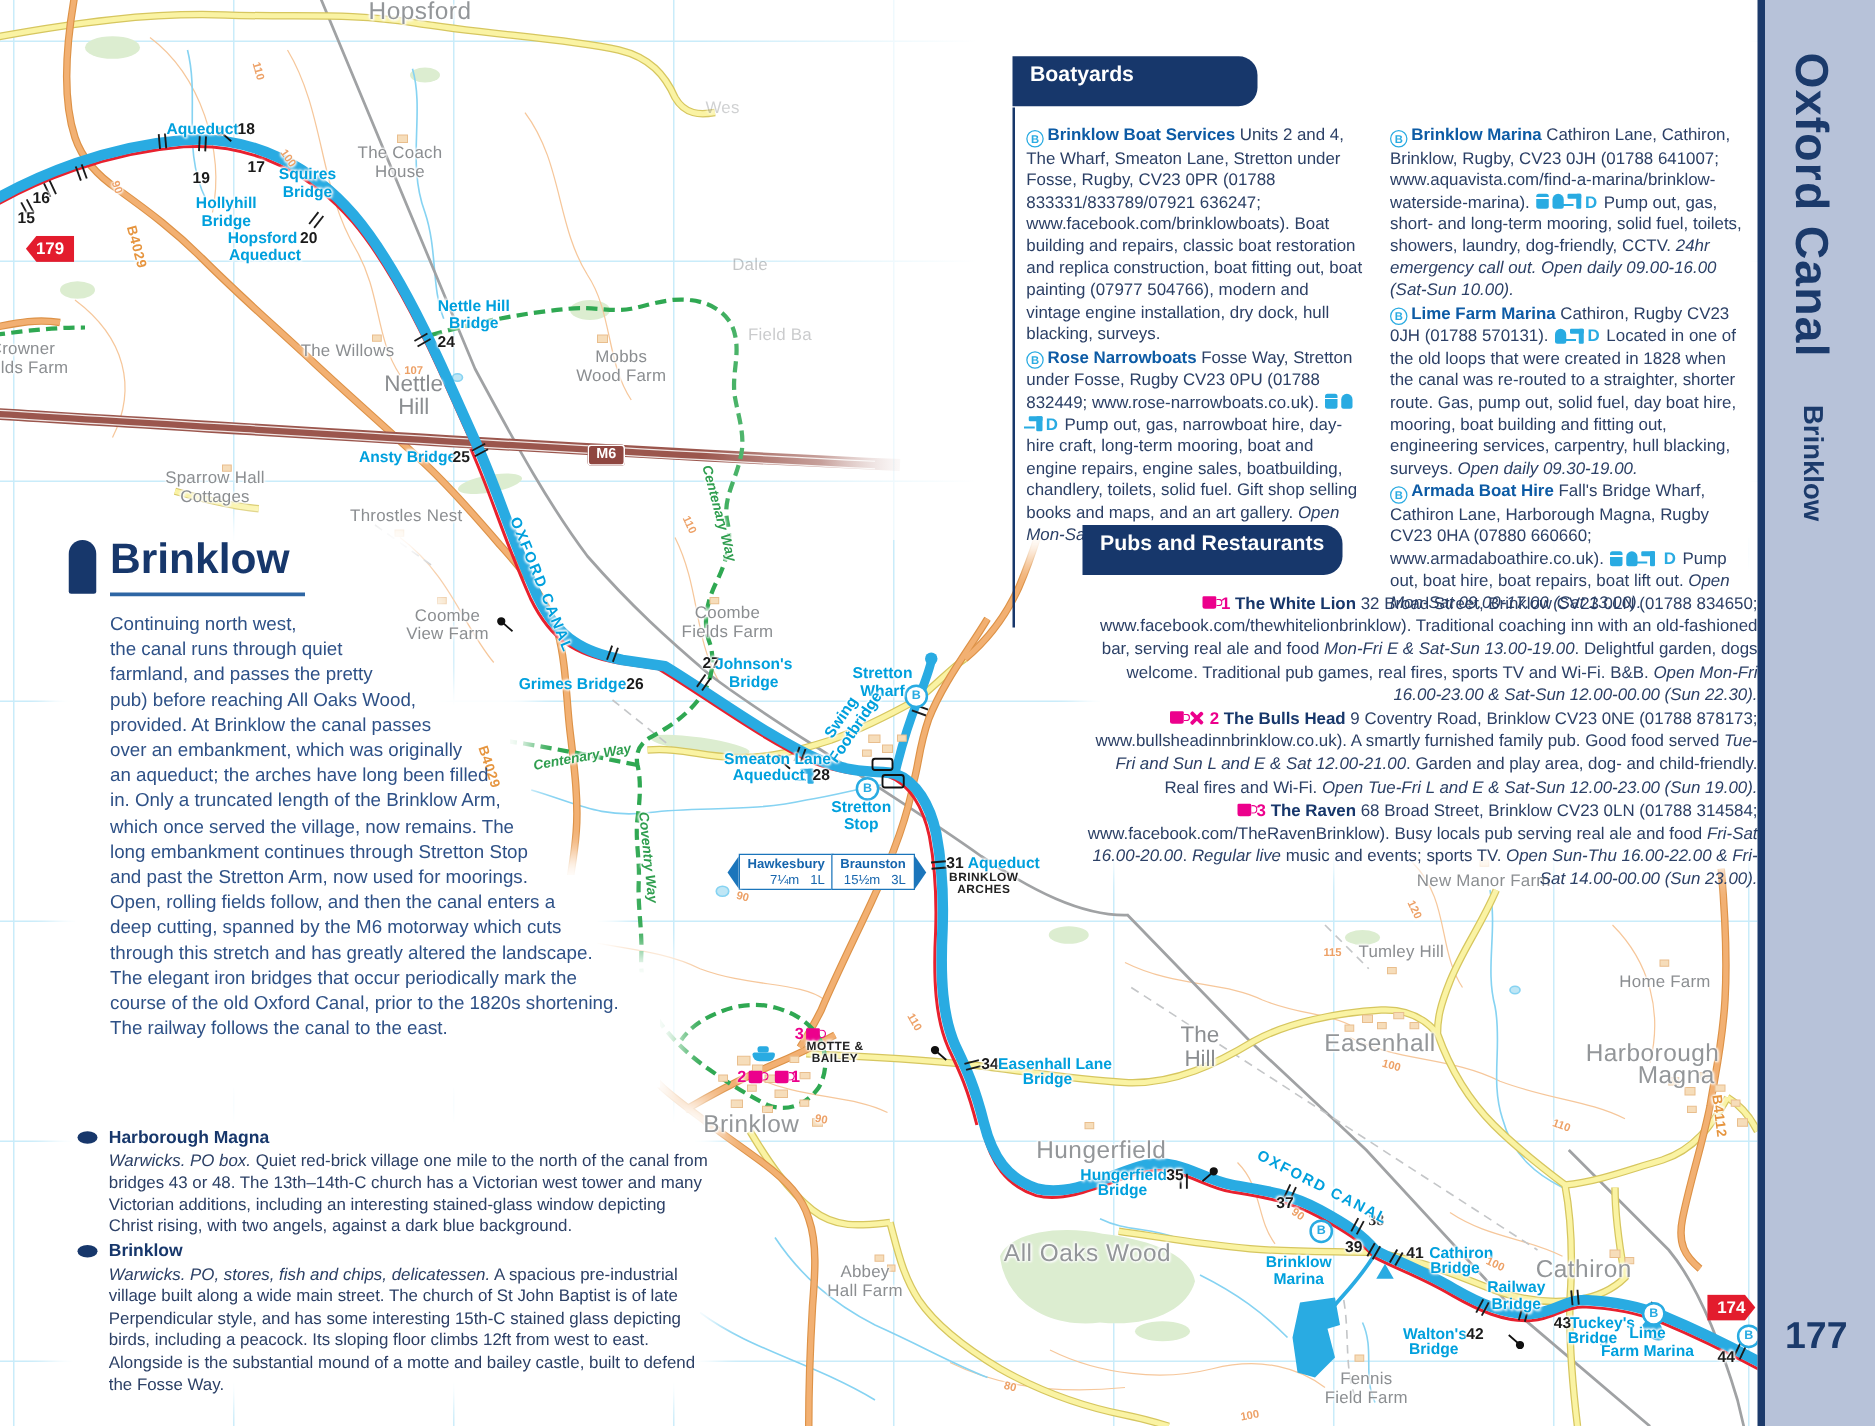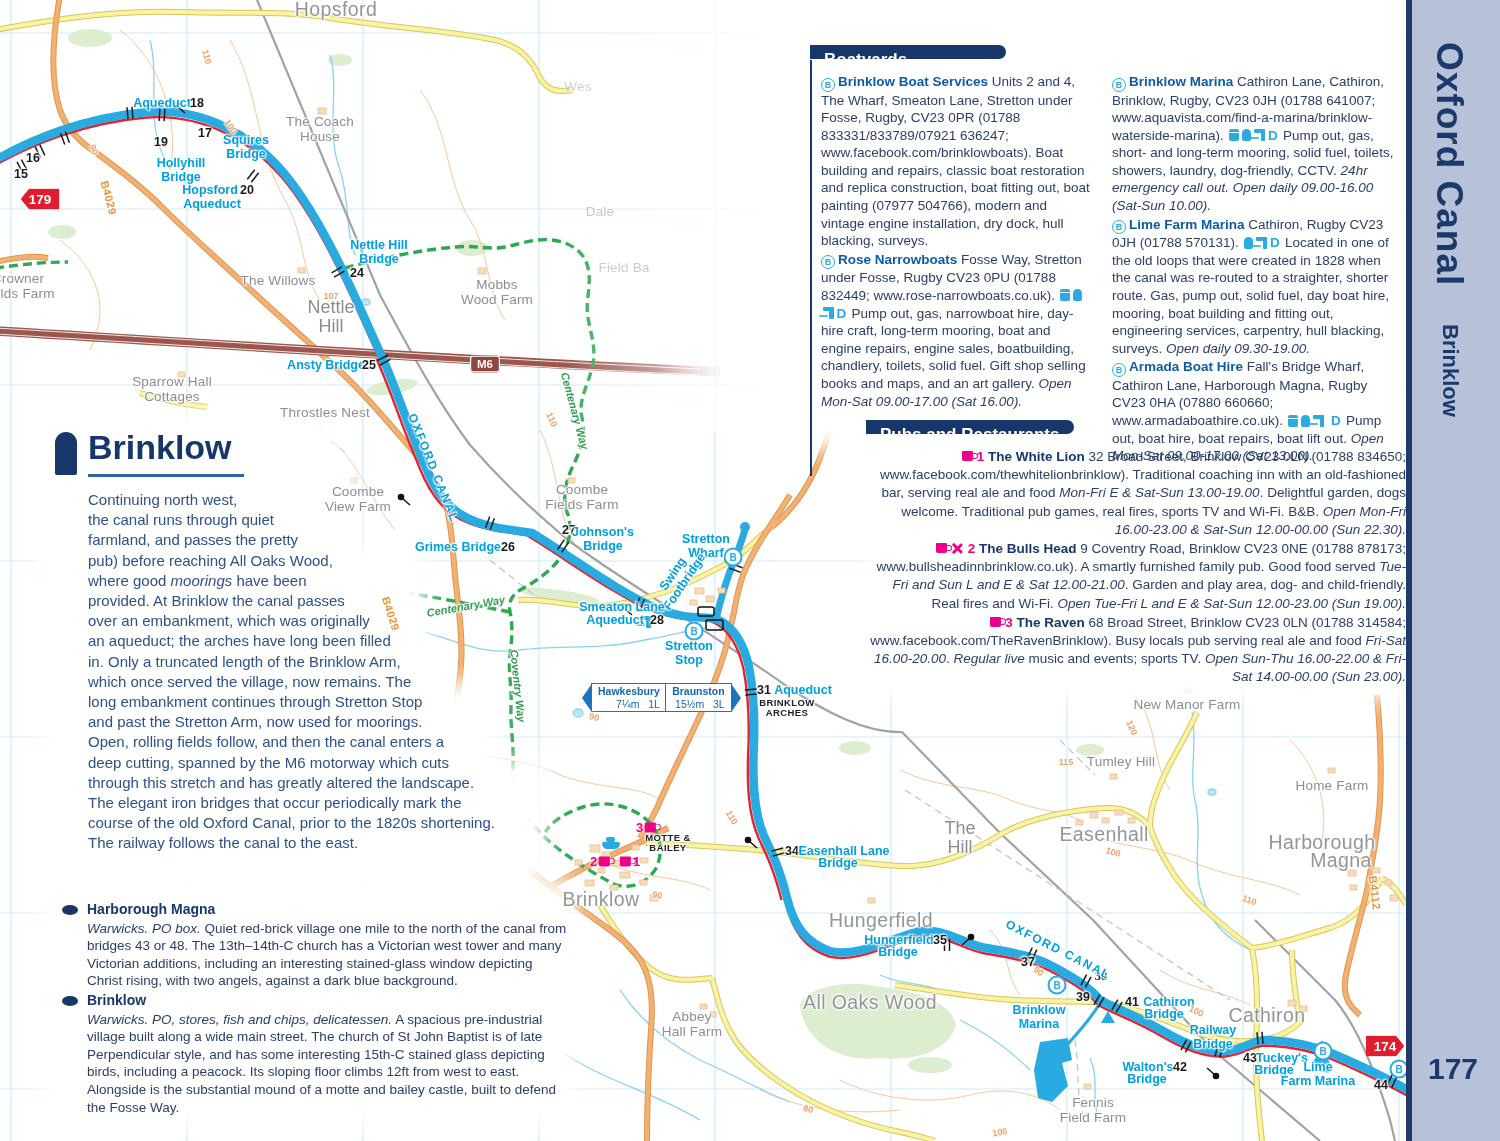--- a/index.html
+++ b/index.html
@@ -44,21 +44,21 @@
   .tipL{width:0;height:0;border-top:13px solid transparent;border-bottom:13px solid transparent;border-right:9px solid #1b75bb}
   .tipR{width:0;height:0;border-top:13px solid transparent;border-bottom:13px solid transparent;border-left:9px solid #1b75bb}
   .sign-cell{background:#fff;border:1.7px solid #1b75bb;padding:1px 6px;text-align:right;font-weight:600}
   .sign-cell+.sign-cell{margin-left:-1.7px}
   .sign-cell .r2{font-weight:500;white-space:pre}
   
   .fade{position:absolute;background:#fff;box-shadow:0 0 20px 18px #fff}
   .fadegrad{position:absolute;background:linear-gradient(90deg,rgba(255,255,255,0),#fff 85%)}
   
   .panel-header{background:#17376b;border-radius:0 15px 15px 0;color:#fff;font-size:17px;font-weight:700;
-     height:14px;line-height:30px;padding-left:14px;box-sizing:border-box}
+     height:40px;line-height:30px;padding-left:14px;box-sizing:border-box}
   #boatyards{position:absolute;left:810px;top:45px;width:597px}
   #boatyards .panel-header{width:196px}
   .by-cols{display:flex;gap:19px;border-left:2.2px solid #17376b;padding:13px 0 10px 9px;margin-top:1px}
   .by-col{font-size:13.5px;line-height:17.6px;color:#2c4066}
   .by-col.c1{width:272px}
   .by-col.c2{width:288px}
   .by-entry{margin-bottom:1px}
   b.ename{color:#0d5ba5;font-weight:700}
   #pubs{position:absolute;left:866px;top:420px;width:540px}
   #pubs .panel-header{width:208px}
@@ -642,21 +642,20 @@
   <div id="brinklow-sec">
     <div class="sec-head">
       <div class="tomb"></div>
       <div class="sec-title">Brinklow</div>
     </div>
     <div class="desc">
         <div class="desc-line">Continuing north west,</div>
         <div class="desc-line">the canal runs through quiet</div>
         <div class="desc-line">farmland, and passes the pretty</div>
         <div class="desc-line">pub) before reaching All Oaks Wood,</div>
-        <div class="desc-line">where good <i>moorings</i> have been</div>
         <div class="desc-line">provided. At Brinklow the canal passes</div>
         <div class="desc-line">over an embankment, which was originally</div>
         <div class="desc-line">an aqueduct; the arches have long been filled</div>
         <div class="desc-line">in. Only a truncated length of the Brinklow Arm,</div>
         <div class="desc-line">which once served the village, now remains. The</div>
         <div class="desc-line">long embankment continues through Stretton Stop</div>
         <div class="desc-line">and past the Stretton Arm, now used for moorings.</div>
         <div class="desc-line">Open, rolling fields follow, and then the canal enters a</div>
         <div class="desc-line">deep cutting, spanned by the M6 motorway which cuts</div>
         <div class="desc-line">through this stretch and has greatly altered the landscape.</div>

